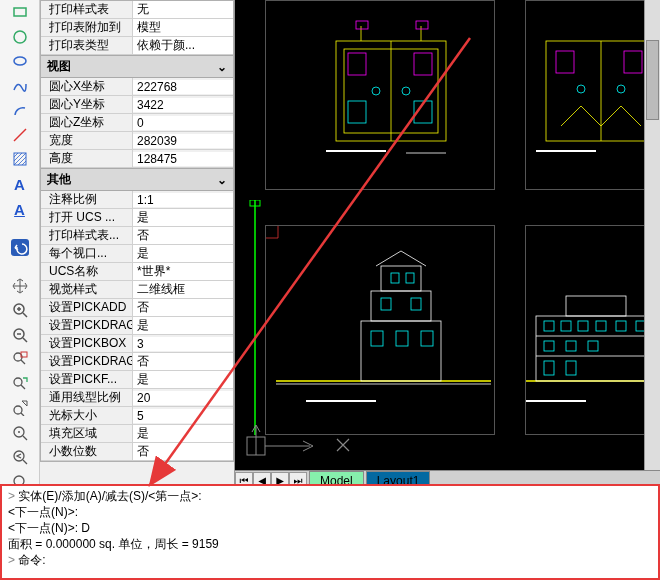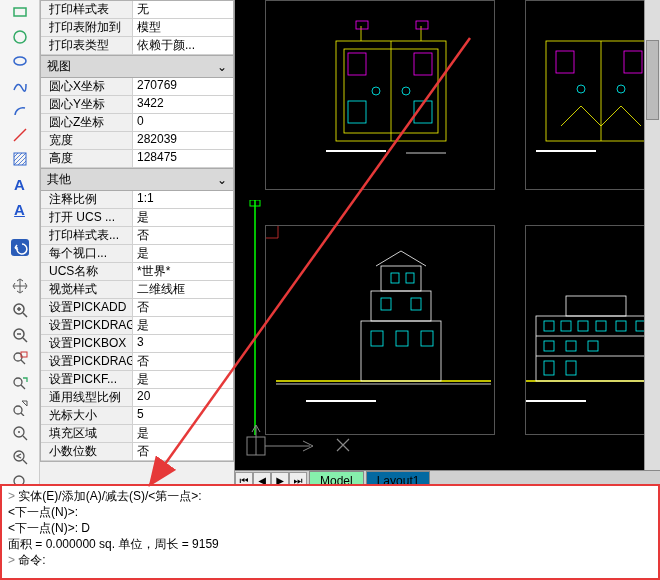--- a/index.html
+++ b/index.html
@@ -3,22 +3,22 @@
 <meta charset="utf-8">
 <style>
 *{box-sizing:border-box;margin:0;padding:0;font-family:"Microsoft YaHei",SimSun,sans-serif;font-size:12px}
 body{width:660px;height:580px;background:#e8e8e8;overflow:hidden;position:relative}
 .main{display:flex;height:490px}
 .toolbar{width:40px;background:#f5f5f5;border-right:1px solid #ccc;display:flex;flex-direction:column;align-items:center;padding-top:4px;gap:8px}
 .toolbar .ic{width:18px;height:18px;display:flex;align-items:center;justify-content:center;cursor:pointer;color:#4466aa}
 .blue{color:#2255cc}
 .panel{width:195px;background:#f0f0f0;border-right:1px solid #999;overflow-y:auto;overflow-x:hidden}
 .panel-inner{border:1px solid #b0b0b0}
-.grp{background:#d9d9d9;border-top:1px solid #aaa;border-bottom:1px solid #aaa;padding:2px 6px;font-weight:normal;display:flex;justify-content:space-between;align-items:center;cursor:pointer}
-.row{display:flex;border-bottom:1px solid #d0d0d0;height:18px;}
+.grp{background:#d9d9d9;border-top:1px solid #aaa;border-bottom:1px solid #aaa;padding:2px 6px;font-weight:bold;display:flex;justify-content:space-between;align-items:center;cursor:pointer}
+.row{display:flex;border-bottom:1px solid #d0d0d0;height:18px;align-items:center}
 .row .k{width:92px;padding-left:8px;background:#f0f0f0;border-right:1px solid #d0d0d0;white-space:nowrap;overflow:hidden}
 .row .v{flex:1;padding-left:4px;background:#fff;white-space:nowrap;overflow:hidden}
 .viewport{flex:1;background:#000;position:relative;overflow:hidden}
 .vp-inner{position:absolute;inset:0}
 .vw{position:absolute;border:1px solid #555}
 .tabs{position:absolute;bottom:0;left:0;right:0;height:20px;background:#d0d0d0;display:flex;align-items:center;border-top:1px solid #888}
 .tabs .nav{display:flex}
 .tabs .nav span{width:18px;height:18px;display:inline-flex;align-items:center;justify-content:center;border:1px solid #999;background:#eee;cursor:pointer;font-size:10px}
 .tabs .tab{padding:2px 10px;background:#86efac;border:1px solid #888;margin-left:2px;cursor:pointer}
 .tabs .tab.inact{background:#0369a1}
@@ -153,21 +153,21 @@
         <div class="row">
           <div class="k">打印表类型</div>
           <div class="v">依赖于颜...</div>
         </div>
         <div class="grp">
           <span>视图</span>
           <span>⌄</span>
         </div>
         <div class="row">
           <div class="k">圆心X坐标</div>
-          <div class="v">270769</div>
+          <div class="v">222768</div>
         </div>
         <div class="row">
           <div class="k">圆心Y坐标</div>
           <div class="v">3422</div>
         </div>
         <div class="row">
           <div class="k">圆心Z坐标</div>
           <div class="v">0</div>
         </div>
         <div class="row">

